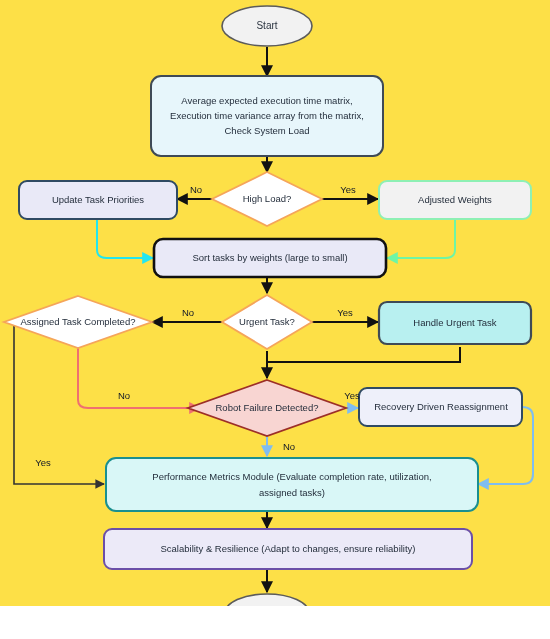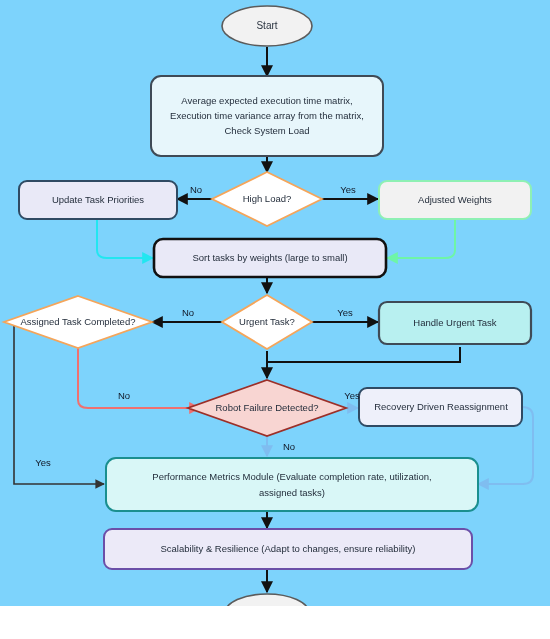--- a/index.html
+++ b/index.html
@@ -7,21 +7,21 @@
     padding: 0;
     background: #ffffff;
   }
   body {
     font-family: "Liberation Sans", sans-serif;
   }
   #flowchart-root {
     position: relative;
     width: 550px;
     height: 606px;
-    background: #7dd3fc;
+    background: #fde047;
     overflow: hidden;
   }
   #flow-svg {
     position: absolute;
     top: 0;
     left: 0;
     width: 550px;
     height: 639px;
   }
   .node-label {

